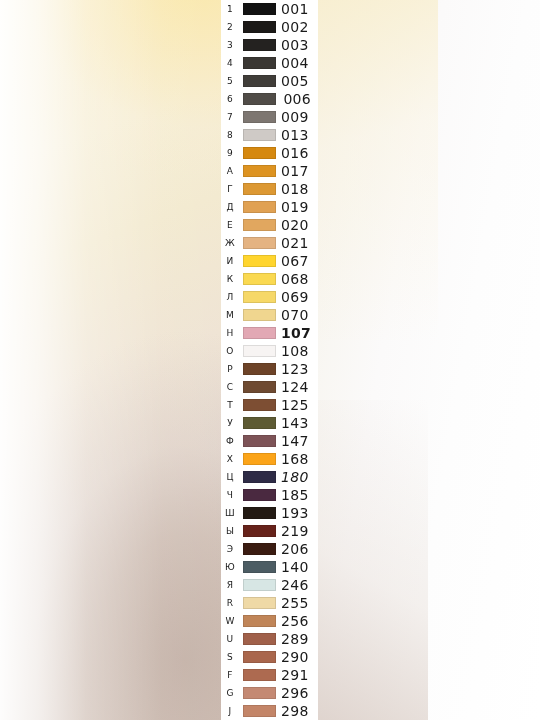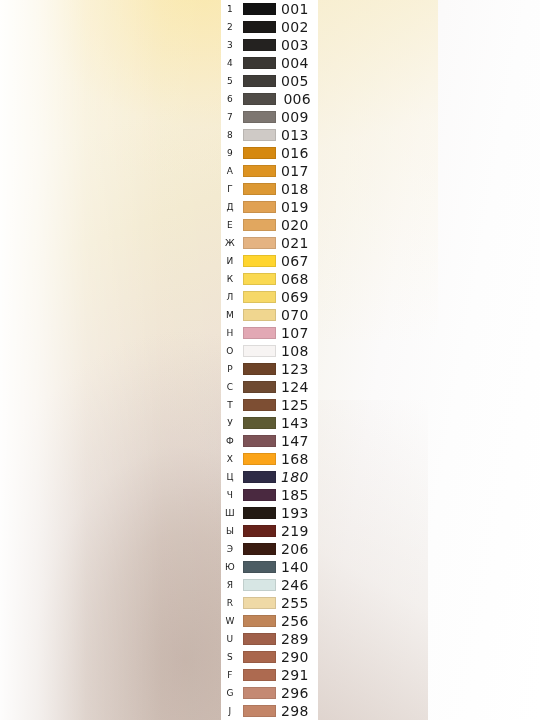--- a/index.html
+++ b/index.html
@@ -234,21 +234,21 @@
         <span class="row-code" style="color: rgb(26, 26, 26);">069</span>
       </div>
       <div class="palette-row">
         <span class="row-key" style="color: rgb(26, 26, 26);">М</span>
         <span class="row-swatch" style="background: rgb(240, 214, 143);"></span>
         <span class="row-code" style="color: rgb(26, 26, 26);">070</span>
       </div>
       <div class="palette-row">
         <span class="row-key" style="color: rgb(26, 26, 26);">Н</span>
         <span class="row-swatch" style="background: rgb(226, 168, 180);"></span>
-        <span class="row-code" style="color: rgb(26, 26, 26);">107</span>
+        <span class="row-code" style="color: rgb(26, 26, 26); font-weight: bold;">107</span>
       </div>
       <div class="palette-row">
         <span class="row-key" style="color: rgb(26, 26, 26);">О</span>
         <span class="row-swatch" style="background: rgb(247, 244, 243);"></span>
         <span class="row-code" style="color: rgb(26, 26, 26);">108</span>
       </div>
       <div class="palette-row">
         <span class="row-key" style="color: rgb(26, 26, 26);">Р</span>
         <span class="row-swatch" style="background: rgb(109, 67, 40);"></span>
         <span class="row-code" style="color: rgb(26, 26, 26);">123</span>

